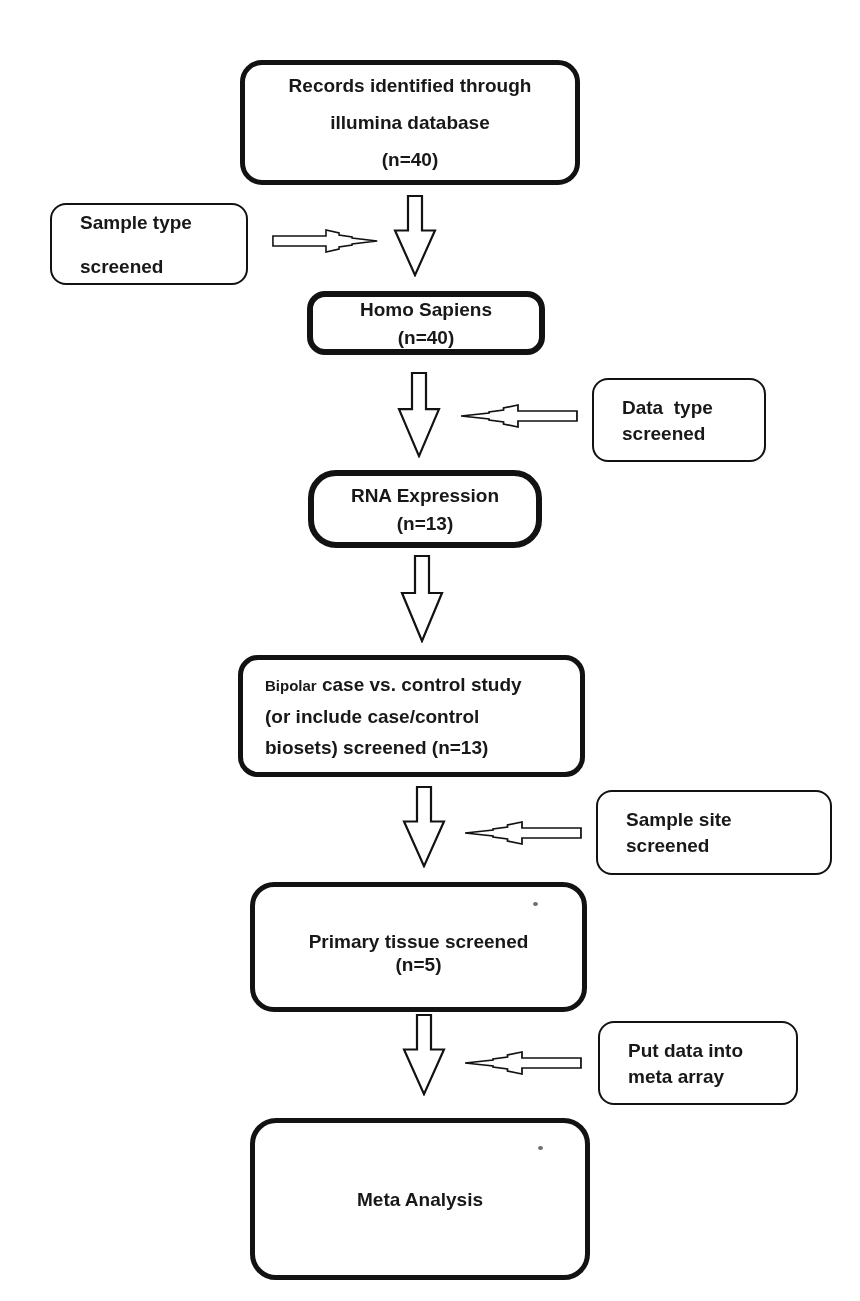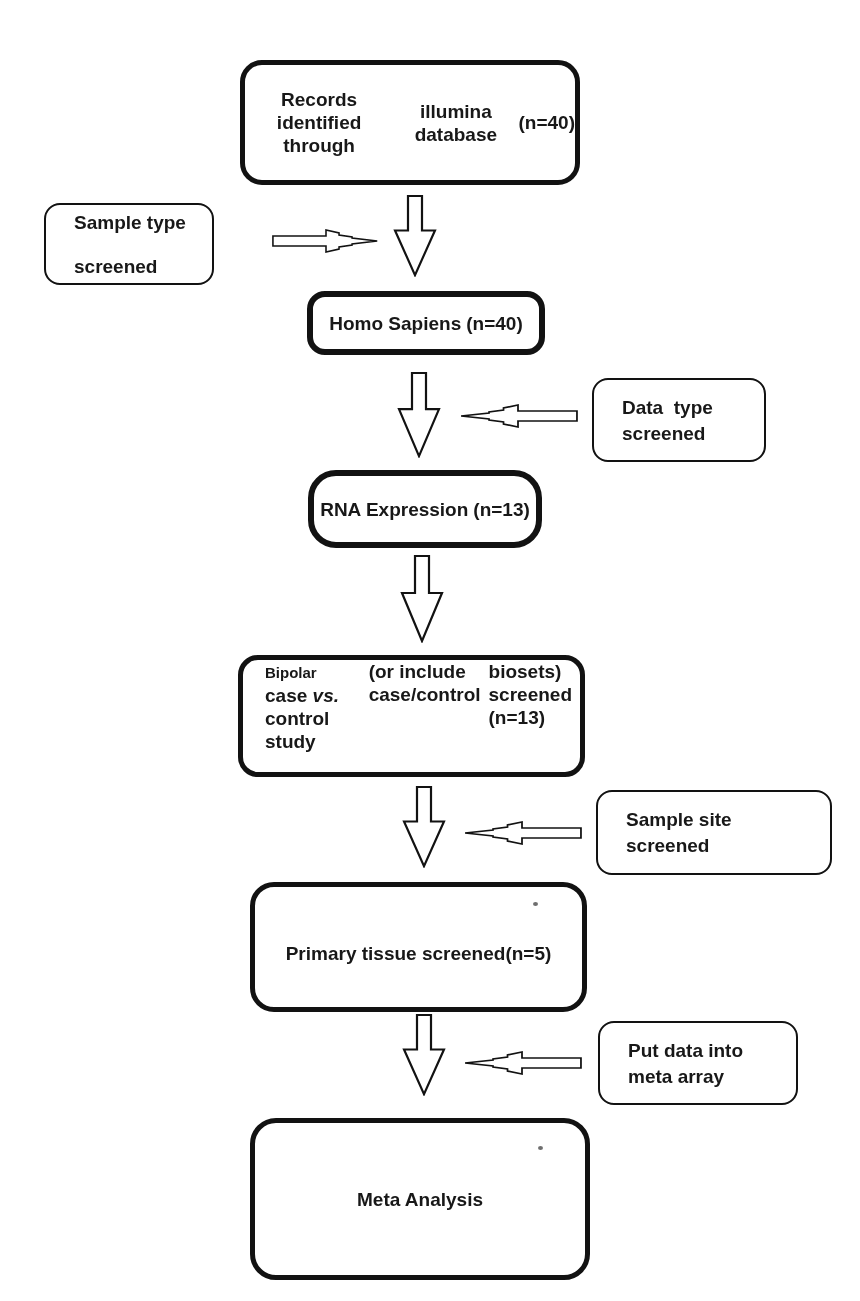--- a/index.html
+++ b/index.html
@@ -19,40 +19,41 @@
     overflow: hidden;
   }
 
   
   .box {
     position: absolute;
     background: var(--bg);
     border: 5px solid var(--stroke);
     border-radius: 22px;
     display: flex;
+    flex-direction: column;
     justify-content: center;
     align-items: center;
     text-align: center;
     font-weight: bold;
     font-size: 19px;
     line-height: 23px;
     color: var(--text);
   }
   .box .line { display: block; }
 
   .box-records   { left: 240px; top:  60px; width: 340px; height: 125px; gap: 14px; }
   .box-homo      { left: 307px; top: 291px; width: 238px; height:  64px; gap:  5px; border-width: 6px; border-radius: 18px; }
   .box-rna       { left: 308px; top: 470px; width: 234px; height:  78px; gap:  5px; border-width: 6px; border-radius: 28px; }
   .box-bipolar   { left: 238px; top: 655px; width: 347px; height: 122px; gap:  8px;
                    align-items: flex-start; text-align: left; padding-left: 22px; padding-right: 8px; border-radius: 20px; }
   .box-primary   { left: 250px; top: 882px; width: 337px; height: 130px; padding-top: 12px; border-radius: 24px; }
   .box-meta      { left: 250px; top: 1118px; width: 340px; height: 162px; border-radius: 26px; }
 
   .small-word  { font-size: 15px; }
-  .ital        { font-style: italic; }
+  .ital        { }
 
   
   .note {
     position: absolute;
     background: var(--bg);
     border: 2px solid var(--stroke);
     border-radius: 16px;
     display: flex;
     flex-direction: column;
     justify-content: center;
@@ -60,21 +61,21 @@
     padding-left: 28px;
     padding-right: 6px;
     gap: 3px;
     font-weight: bold;
     font-size: 19px;
     line-height: 23px;
     text-align: left;
   }
   .note .note-line { white-space: pre-wrap; }
 
-  .note-sample-type { left:  44px; top: 203px; width: 170px; height: 82px; gap: 21px; }
+  .note-sample-type { left:  50px; top: 203px; width: 198px; height: 82px; gap: 21px; }
   .note-data-type   { left: 592px; top: 378px; width: 174px; height: 84px; }
   .note-sample-site { left: 596px; top: 790px; width: 236px; height: 85px; }
   .note-put-data    { left: 598px; top: 1021px; width: 200px; height: 84px; }
 
   
   .arrow { position: absolute; display: block; }
   .arrow polygon { fill: var(--bg); stroke: var(--stroke); stroke-linejoin: miter; }
   .arrow-down polygon  { stroke-width: 2.2; }
   .arrow-horiz polygon { stroke-width: 1.7; }
 

